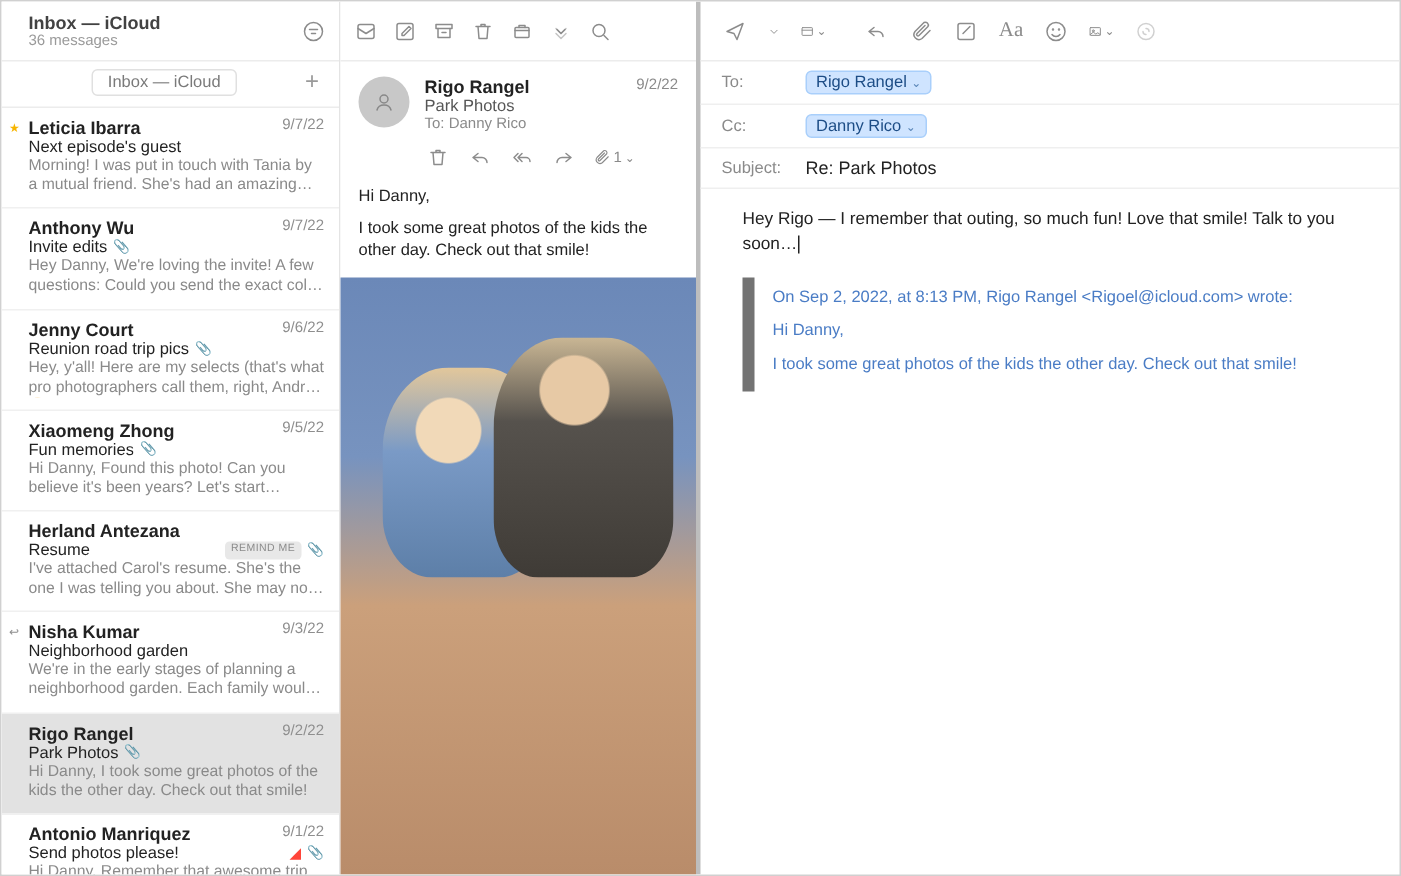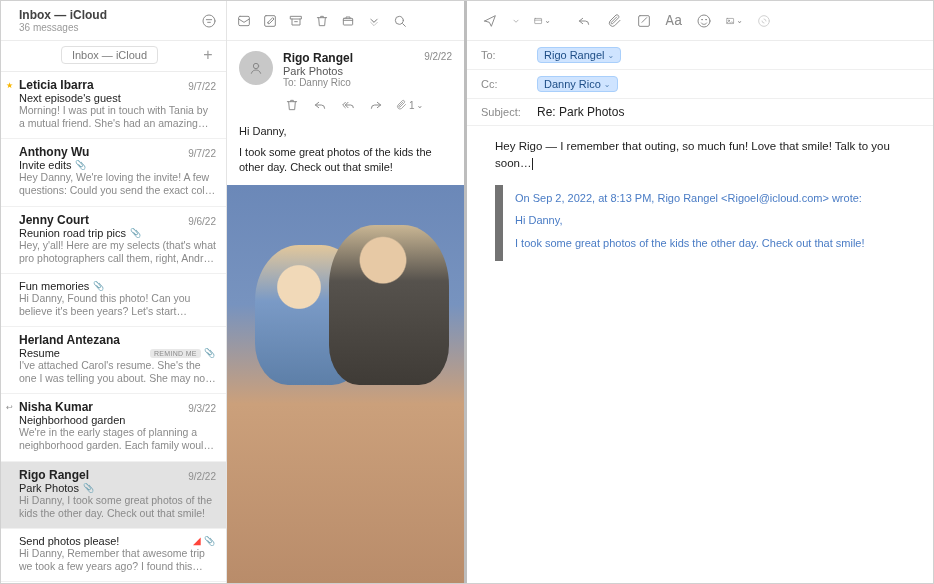--- a/index.html
+++ b/index.html
@@ -14,24 +14,24 @@
 .list-title{font-size:12px;font-weight:600;color:#424242}
 .list-sub{font-size:10px;color:#9a9a9a}
 .tab-row{display:flex;align-items:center;justify-content:space-between;padding:4px 8px 6px;border-bottom:1px solid #ececec}
 .tab{font-size:11px;color:#7a7a7a;border:1px solid #e0e0e0;border-radius:4px;padding:2px 10px}
 .plus{width:20px;height:20px;display:flex;align-items:center;justify-content:center;color:#9a9a9a;font-size:16px}
 .msg-list{flex:1;overflow:hidden}
 .msg{padding:6px 10px 8px 18px;border-bottom:1px solid #f0f0f0;position:relative;cursor:default}
 .msg.selected{background:#e2e2e2}
 .star{position:absolute;left:5px;top:9px;font-size:8px;color:#f7b500}
 .reply-ind{position:absolute;left:5px;top:9px;font-size:8px;color:#8e8e8e}
-.row1{display:flex;justify-content:space-between;align-items:flex-end}
+.row1{display:flex;justify-content:space-between;align-items:flex-start}
 .sender{font-size:12px;font-weight:600;color:#222}
 .date{font-size:10px;color:#8e8e8e}
-.subject-row{display:flex;align-items:center;gap:4px}
+.subject-row{display:flex;gap:4px}
 .subject{font-size:11px;color:#222;white-space:nowrap;overflow:hidden;text-overflow:ellipsis}
 .badge{font-size:7px;color:#8b8b8b;background:#e8e8e8;border-radius:3px;padding:1px 4px;letter-spacing:.3px;margin-left:auto}
 .flag{color:#ff453a;font-size:10px;margin-left:auto}
 .clip{font-size:9px;color:#b8b8b8}
 .preview{font-size:10.5px;line-height:1.25;color:#8a8a8a;display:-webkit-box;-webkit-line-clamp:2;-webkit-box-orient:vertical;overflow:hidden}
 .pv-head{display:flex;gap:10px;padding:10px 12px 6px}
 .avatar{width:34px;height:34px;border-radius:50%;background:#c8c8c8;flex:none;display:flex;align-items:center;justify-content:center}
 .pv-title{font-size:12px;font-weight:600;color:#222}
 .pv-sub{font-size:11px;color:#565656}
 .pv-to{font-size:10px;color:#8a8a8a}
@@ -103,20 +103,24 @@
           <span class="sender">Jenny Court</span>
           <span class="date">9/6/22</span>
         </div>
         <div class="subject-row">
           <span class="subject">Reunion road trip pics</span>
           <span class="clip">📎</span>
         </div>
         <div class="preview">Hey, y'all! Here are my selects (that's what pro photographers call them, right, Andre? 😄) from the p…</div>
       </div>
       <div class="msg">
+        <div class="row1">
+          <span class="sender">Xiaomeng Zhong</span>
+          <span class="date">9/5/22</span>
+        </div>
         <div class="subject-row">
           <span class="subject">Fun memories</span>
           <span class="clip">📎</span>
         </div>
         <div class="preview">Hi Danny, Found this photo! Can you believe it's been years? Let's start planning our next adventure (or at le…</div>
       </div>
       <div class="msg">
         <div class="row1">
           <span class="sender">Herland Antezana</span>
           <span class="date"></span>
@@ -144,20 +148,24 @@
           <span class="sender">Rigo Rangel</span>
           <span class="date">9/2/22</span>
         </div>
         <div class="subject-row">
           <span class="subject">Park Photos</span>
           <span class="clip">📎</span>
         </div>
         <div class="preview">Hi Danny, I took some great photos of the kids the other day. Check out that smile!</div>
       </div>
       <div class="msg">
+        <div class="row1">
+          <span class="sender">Antonio Manriquez</span>
+          <span class="date">9/1/22</span>
+        </div>
         <div class="subject-row">
           <span class="subject">Send photos please!</span>
           <span class="flag">◢</span>
           <span class="clip">📎</span>
         </div>
         <div class="preview">Hi Danny, Remember that awesome trip we took a few years ago? I found this picture, and thought about all…</div>
       </div>
     </div>
 </div>
 
@@ -285,21 +293,21 @@
         <svg viewBox="0 0 24 24">
           <path d="M21 11l-8 8a5 5 0 01-7-7l9-9a3 3 0 014 4l-9 9a1 1 0 01-2-2l8-8"></path>
         </svg>
       </span>
     <span class="icon clickable">
         <svg viewBox="0 0 24 24">
           <rect x="4" y="4" width="16" height="16" rx="2"></rect>
           <path d="M9 14l7-7"></path>
         </svg>
       </span>
-    <span class="icon clickable" style="font-size:14px;font-family:Liberation Mono, monospace;color:#8c8c8c">Aa</span>
+    <span class="icon clickable" style="font-size:14px;font-family:Liberation Serif, serif;color:#8c8c8c">Aa</span>
     <span class="icon clickable">
         <svg viewBox="0 0 24 24">
           <circle cx="12" cy="12" r="9"></circle>
           <circle cx="9" cy="10" r=".5" fill="currentColor"></circle>
           <circle cx="15" cy="10" r=".5" fill="currentColor"></circle>
           <path d="M8 15c1 1.5 2.5 2 4 2s3-.5 4-2"></path>
         </svg>
       </span>
     <span class="icon clickable">
         <svg viewBox="0 0 24 24">

